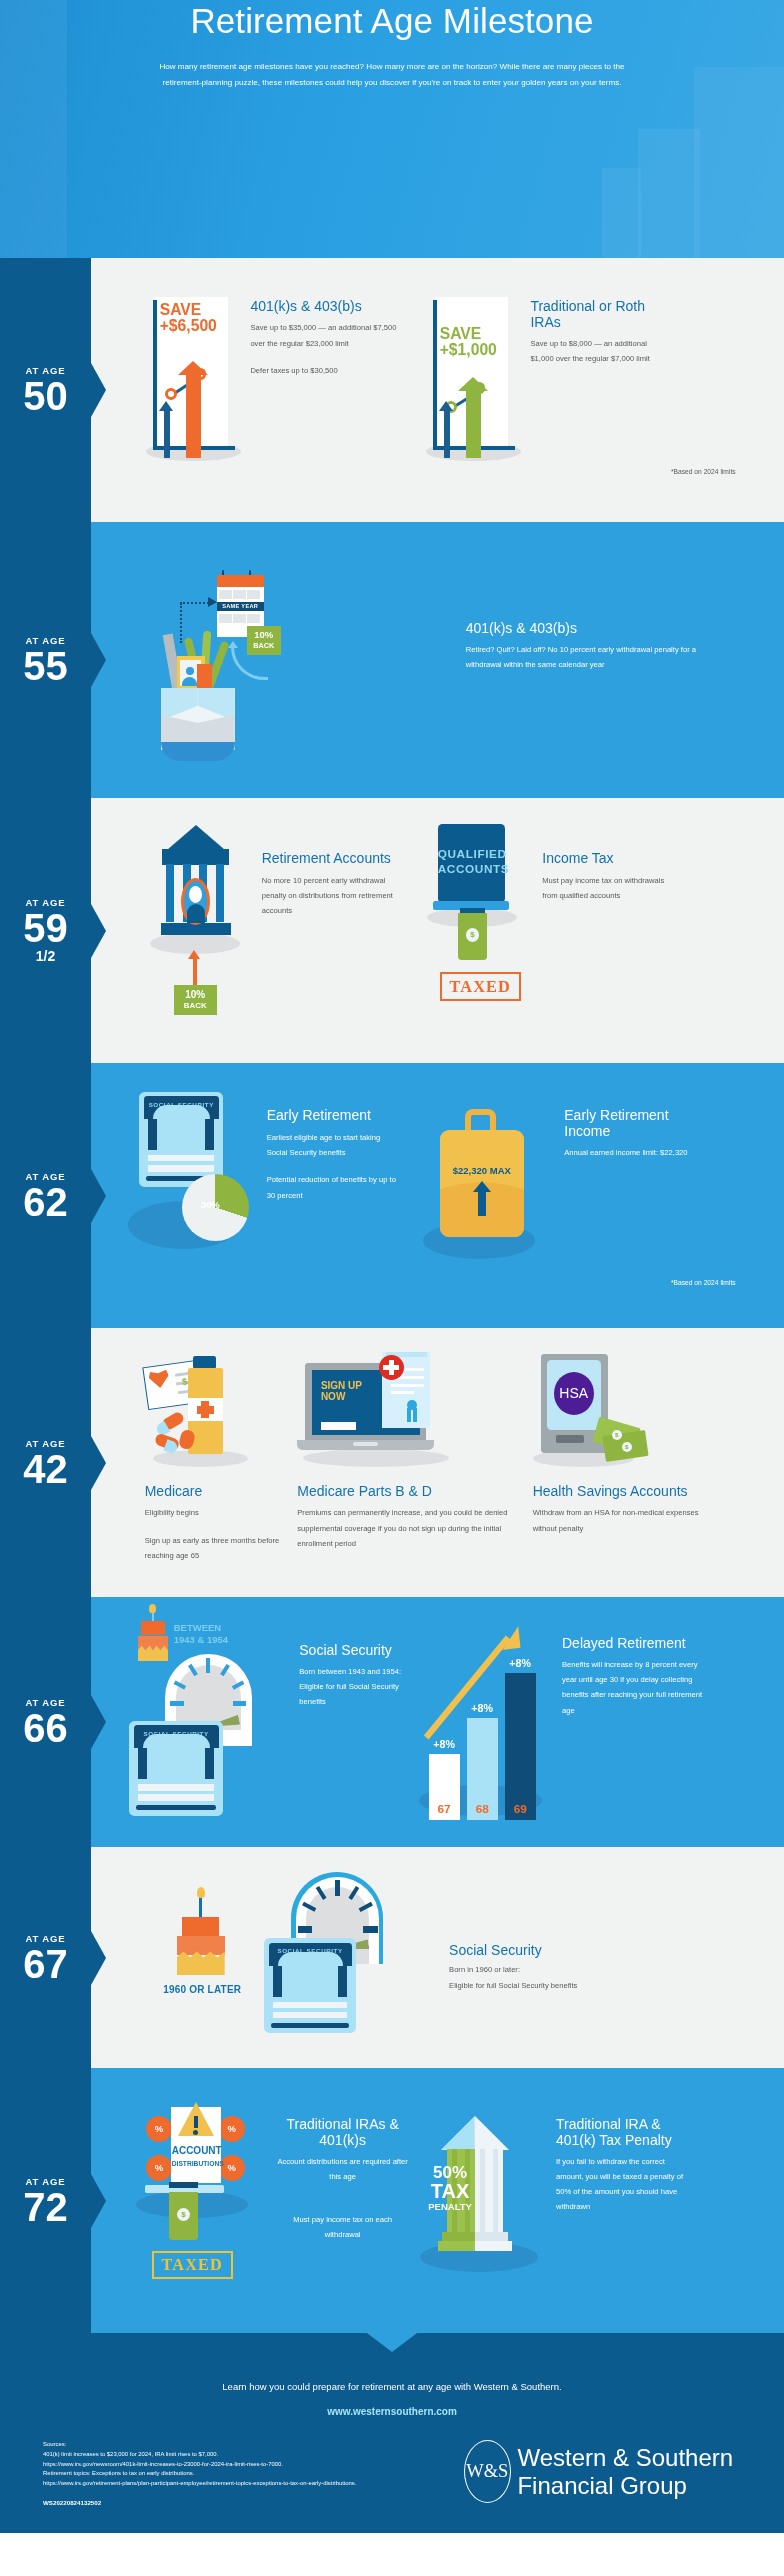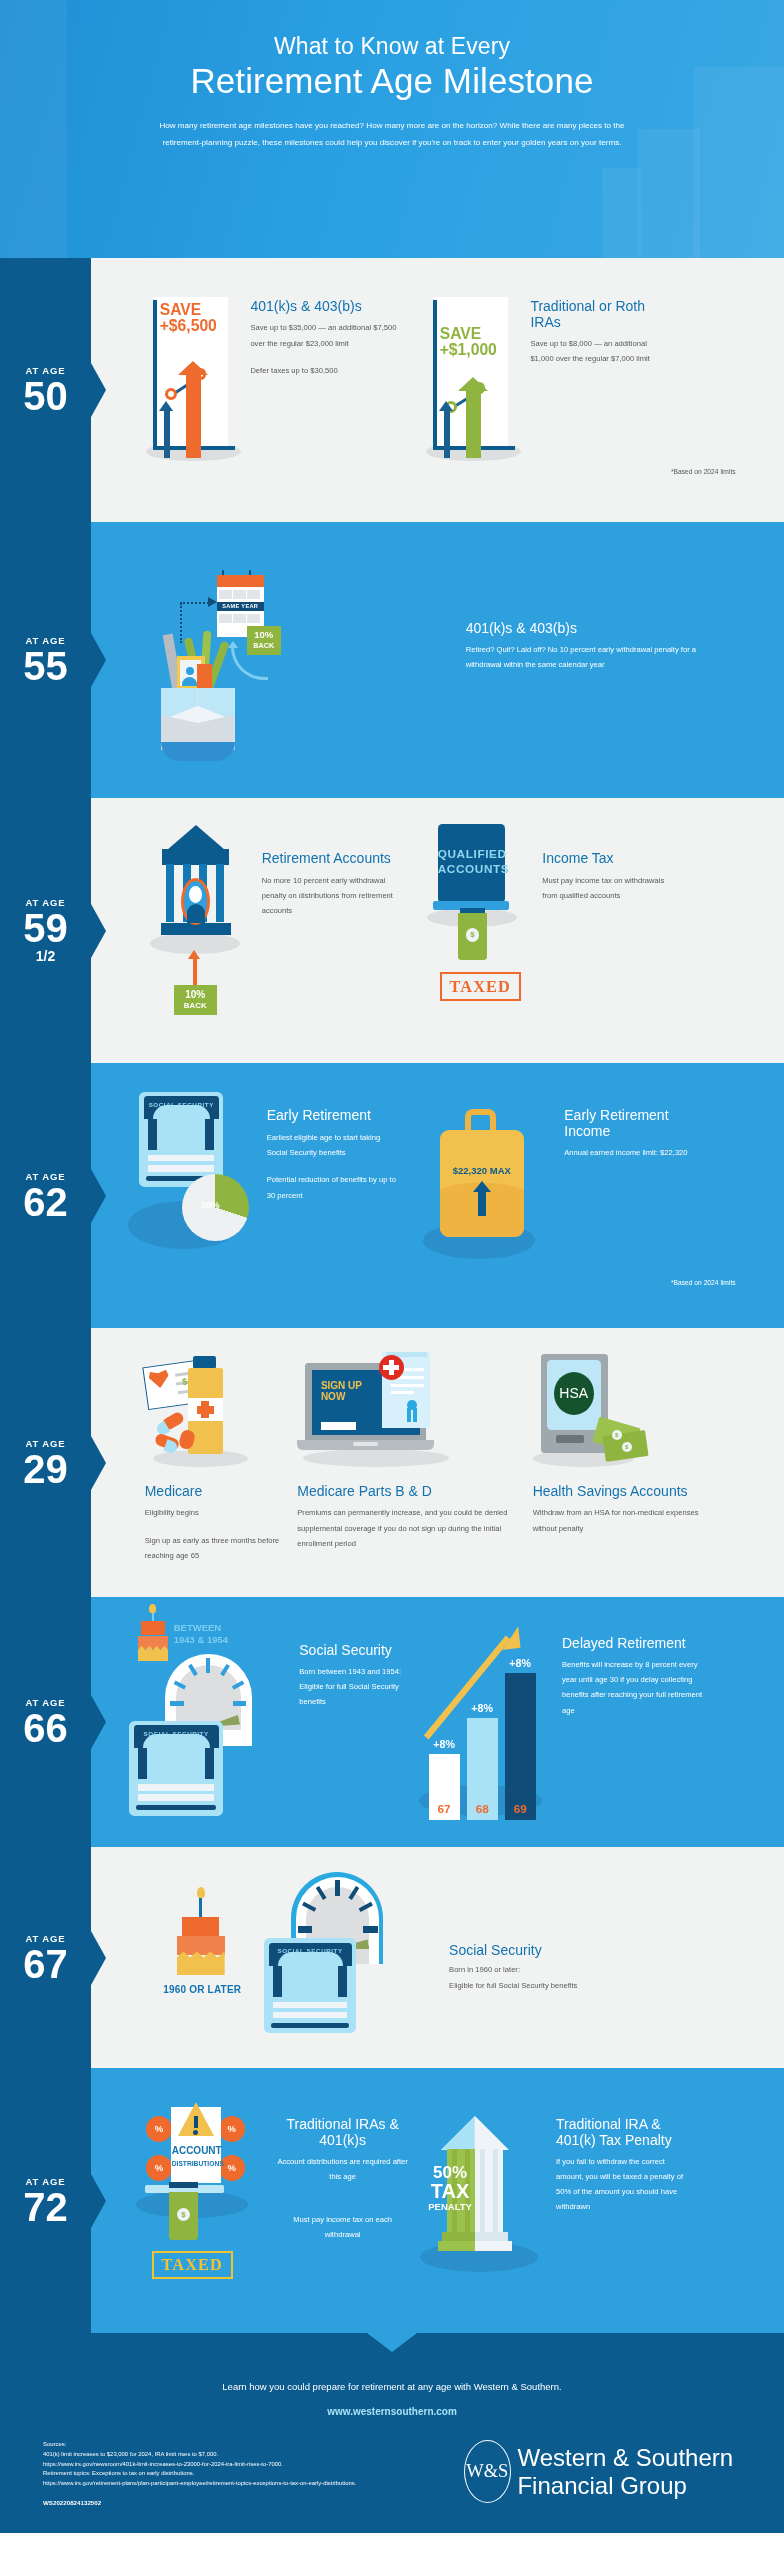--- a/index.html
+++ b/index.html
@@ -157,21 +157,20 @@
 </head>
 <body>
 
 <div class="page">
 
   <div class="header">
     <div class="deco d4"></div>
     <div class="deco d1"></div>
     <div class="deco d2"></div>
     <div class="deco d3"></div>
-    <h1>What to Know at Every</h1>
     <h2>Retirement Age Milestone</h2>
     <p>How many retirement age milestones have you reached? How many more are on the horizon? While there are many pieces to the retirement-planning puzzle, these milestones could help you discover if you're on track to enter your golden years on your terms.</p>
     <div class="notch"></div>
   </div>
 
   <div class="section light" style="min-height:264px;">
     <div class="agecol">
       <div class="at-age">AT AGE</div>
       <div class="age-num">50</div>
       <div class="arrow"></div>
@@ -414,21 +413,21 @@
           </div>
         </div>
       </div>
       <div class="footnote white" style="margin-top:4.5px;padding-right:26px;">*Based on 2024 limits</div>
     </div>
   </div>
 
   <div class="section light" style="min-height:269px;">
     <div class="agecol">
       <div class="at-age">AT AGE</div>
-      <div class="age-num">29</div>
+      <div class="age-num">42</div>
       <div class="arrow"></div>
     </div>
     <div class="body-area" style="padding-top:22.4px;">
       <div class="cols" style="align-items:flex-start;">
 
         <div style="width:185px;padding-left:38px;">
           <div class="art" style="width:123px;height:121px;position:relative;">
             <div class="shadow-ell" style="left:7.9px;top:99px;width:95px;height:17px;"></div>
             <div style="position:absolute;left:0;top:12.3px;width:62px;height:43px;background:#fff;border:1.1px solid #0b5b8e;transform:rotate(-8deg);"></div>
             <div style="position:absolute;left:4.5px;top:18px;width:20px;height:19px;background:#ee6a2d;transform:rotate(-8deg);
@@ -481,21 +480,21 @@
           </div>
           <div class="hl dark" style="margin-top:12.3px;">Medicare Parts B &amp; D</div>
           <div class="bd dark">Premiums can permanently increase, and you could be denied supplemental coverage if you do not sign up during the initial enrollment period</div>
         </div>
 
         <div style="width:185px;padding-left:17px;">
           <div class="art" style="width:129px;height:121px;position:relative;">
             <div class="shadow-ell" style="left:0px;top:99px;width:101px;height:17px;"></div>
             <div style="position:absolute;left:7.9px;top:3.4px;width:67px;height:99px;background:#9fa9ad;border-radius:3.4px;"></div>
             <div style="position:absolute;left:14.6px;top:9px;width:54px;height:70px;background:#bde6f6;border-radius:4.5px;"></div>
-            <div style="position:absolute;left:21px;top:21px;width:40px;height:43px;border-radius:50%;background:#14532d;
+            <div style="position:absolute;left:21px;top:21px;width:40px;height:43px;border-radius:50%;background:#4c1d95;
                         color:#fff;font-weight:400;font-size:14px;text-align:center;line-height:43px;">HSA</div>
             <div style="position:absolute;left:23.6px;top:84px;width:28px;height:7.9px;background:#6b7579;border-radius:1.7px;"></div>
             <div style="position:absolute;left:62px;top:71px;width:43px;height:26px;background:#9bc24c;transform:rotate(16deg);border-radius:1.7px;"></div>
             <div style="position:absolute;left:71px;top:82px;width:43px;height:26px;background:#8fb440;transform:rotate(-8deg);border-radius:1.7px;"></div>
             <div style="position:absolute;left:79px;top:79px;width:10px;height:10px;border-radius:50%;background:#eef4f7;color:#8fb440;font-weight:700;font-size:6.2px;text-align:center;line-height:10px;">$</div>
             <div style="position:absolute;left:89px;top:91px;width:10px;height:10px;border-radius:50%;background:#eef4f7;color:#8fb440;font-weight:700;font-size:6.2px;text-align:center;line-height:10px;">$</div>
           </div>
           <div class="hl dark" style="margin-top:12.3px;">Health Savings Accounts</div>
           <div class="bd dark">Withdraw from an HSA for non-medical expenses without penalty</div>
         </div>

